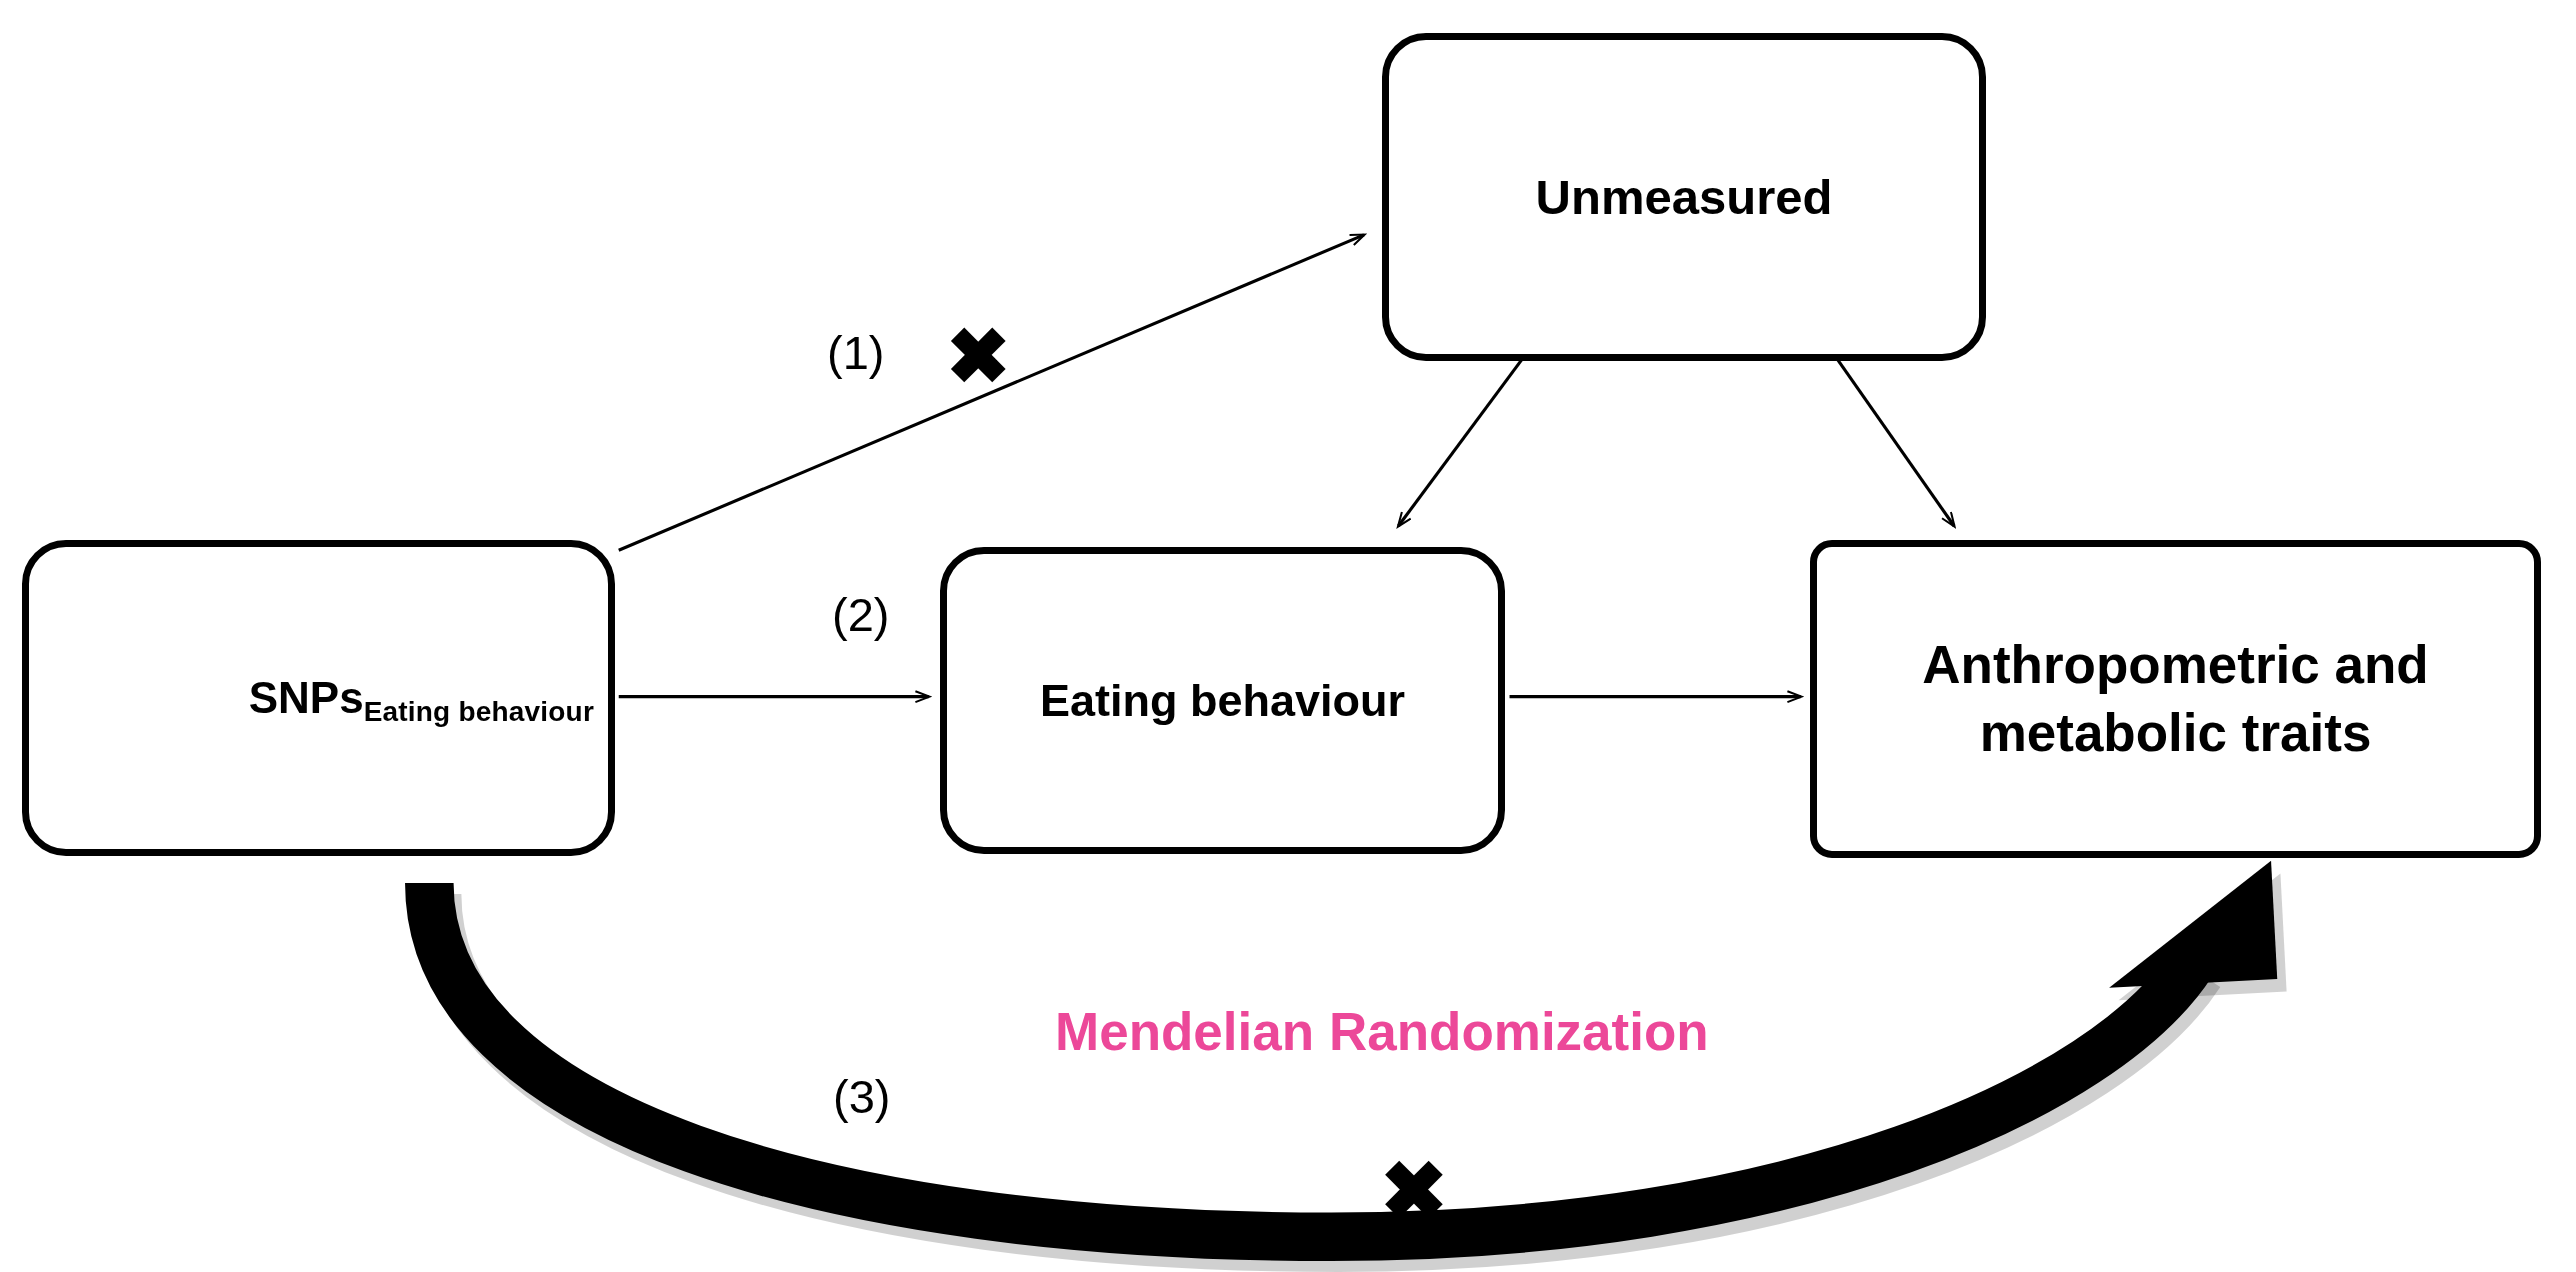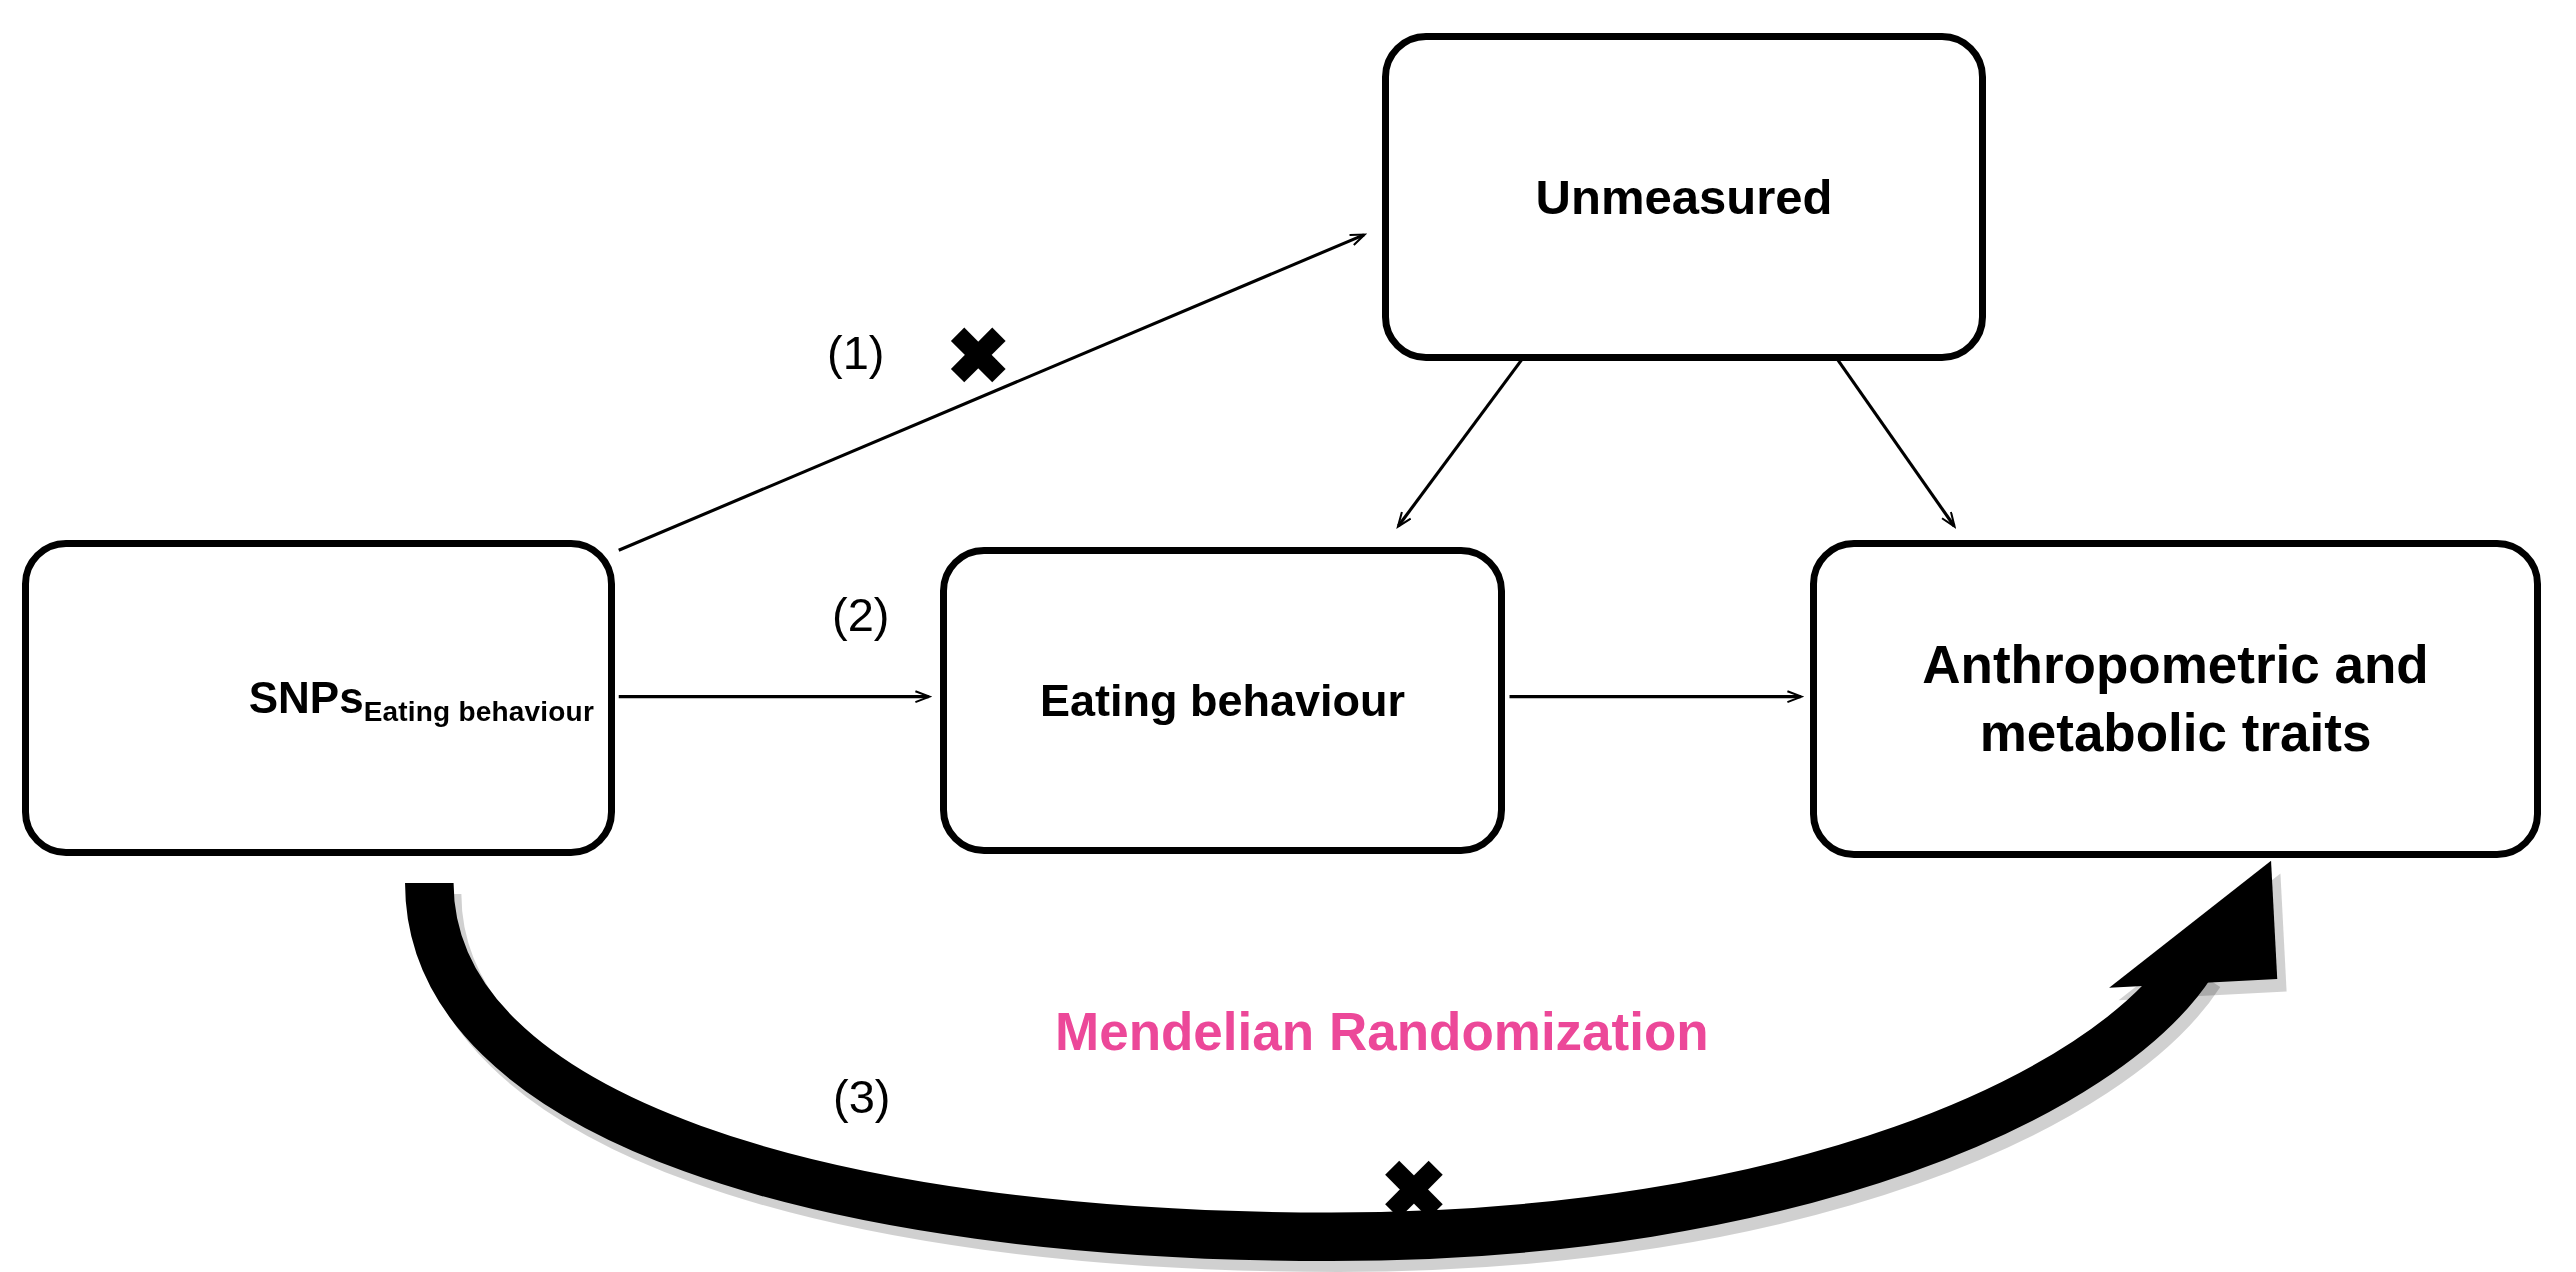--- a/index.html
+++ b/index.html
@@ -67,20 +67,21 @@
     width: 565px;
     height: 307px;
     font-size: 45px;
   }
   #node-traits {
     left: 1810px;
     top: 540px;
     width: 731px;
     height: 318px;
     font-size: 53px;
+    border-radius: 22px;
   }
   .edge-label {
     position: absolute;
     color: #000000;
     font-weight: normal;
     font-size: 47px;
     line-height: 1;
     white-space: nowrap;
   }
   #label-1 { left: 827px; top: 329px; }

